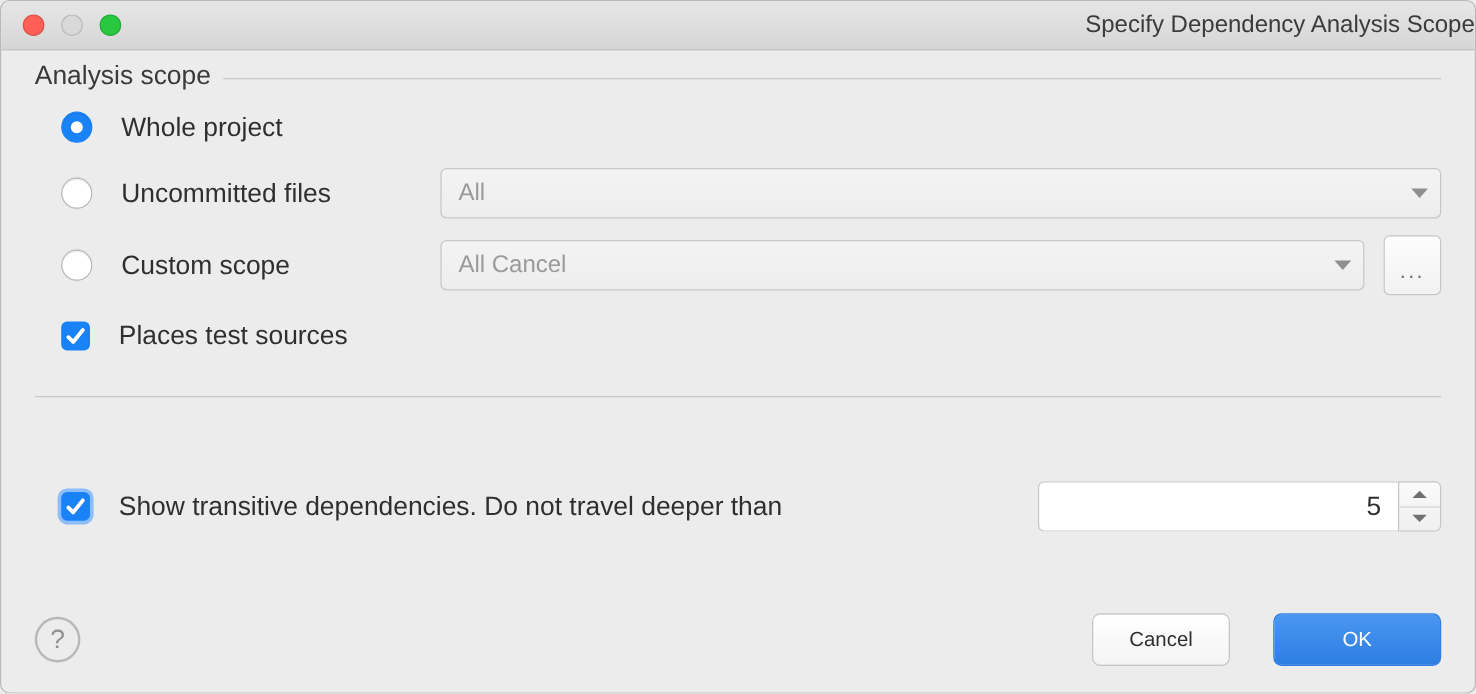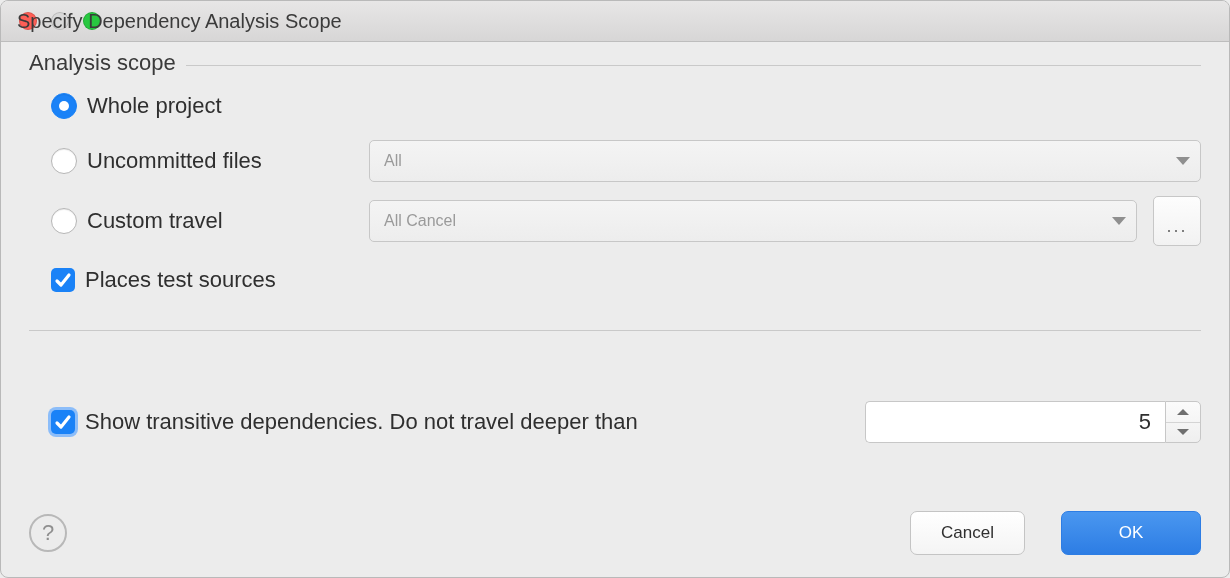--- a/index.html
+++ b/index.html
@@ -42,21 +42,21 @@
     height: 18px;
     border-radius: 50%;
     box-shadow: inset 0 0 0 1px rgba(0,0,0,0.15);
   }
   .tl.red    { background: #ff5f57; }
   .tl.yellow { background: #d9d9d9; }
   .tl.green  { background: #28c840; }
   .title {
     position: absolute;
     left: 16px; right: 0;
-    text-align: left;
+    text-align: right;
     font-size: 20px;
     color: #3b3b3b;
     pointer-events: none;
   }
   .content {
     flex: 1;
     padding: 8px 28px 20px 28px;
     display: flex;
     flex-direction: column;
   }
@@ -83,21 +83,21 @@
   }
   .row {
     display: flex;
     align-items: center;
     gap: 16px;
     min-height: 40px;
   }
   .radio-wrap, .check-wrap {
     display: inline-flex;
     align-items: center;
-    gap: 10px;
+    gap: 24px;
     cursor: pointer;
   }
   .radio {
     width: 26px;
     height: 26px;
     border-radius: 50%;
     background: #fff;
     border: 1px solid #b6b6b6;
     box-shadow: inset 0 1px 1px rgba(0,0,0,0.08);
     position: relative;
@@ -140,24 +140,23 @@
   .combo {
     flex: 1;
     height: 40px;
     border: 1px solid #c7c7c7;
     border-radius: 5px;
     background: linear-gradient(#f4f4f4,#ededed);
     display: flex;
     align-items: center;
     padding: 0 10px 0 14px;
     color: #9a9a9a;
-    font-size: 16px;
+    font-size: 20px;
     justify-content: space-between;
     cursor: default;
-    margin-left: 16px;
   }
   .combo .caret {
     width: 0; height: 0;
     border-left: 7px solid transparent;
     border-right: 7px solid transparent;
     border-top: 8px solid #8f8f8f;
   }
   .dots-btn {
     width: 46px;
     height: 40px;
@@ -301,21 +300,21 @@
         </span>
         <div class="combo">
           <span>All</span>
           <span class="caret"></span>
         </div>
       </div>
 
       <div class="row">
         <span class="radio-wrap">
           <span class="radio"></span>
-          <span class="radio-label fixed">Custom travel</span>
+          <span class="radio-label fixed">Custom scope</span>
         </span>
         <div class="combo">
           <span>All Cancel</span>
           <span class="caret"></span>
         </div>
         <div class="dots-btn">
           <span>...</span>
         </div>
       </div>
 

